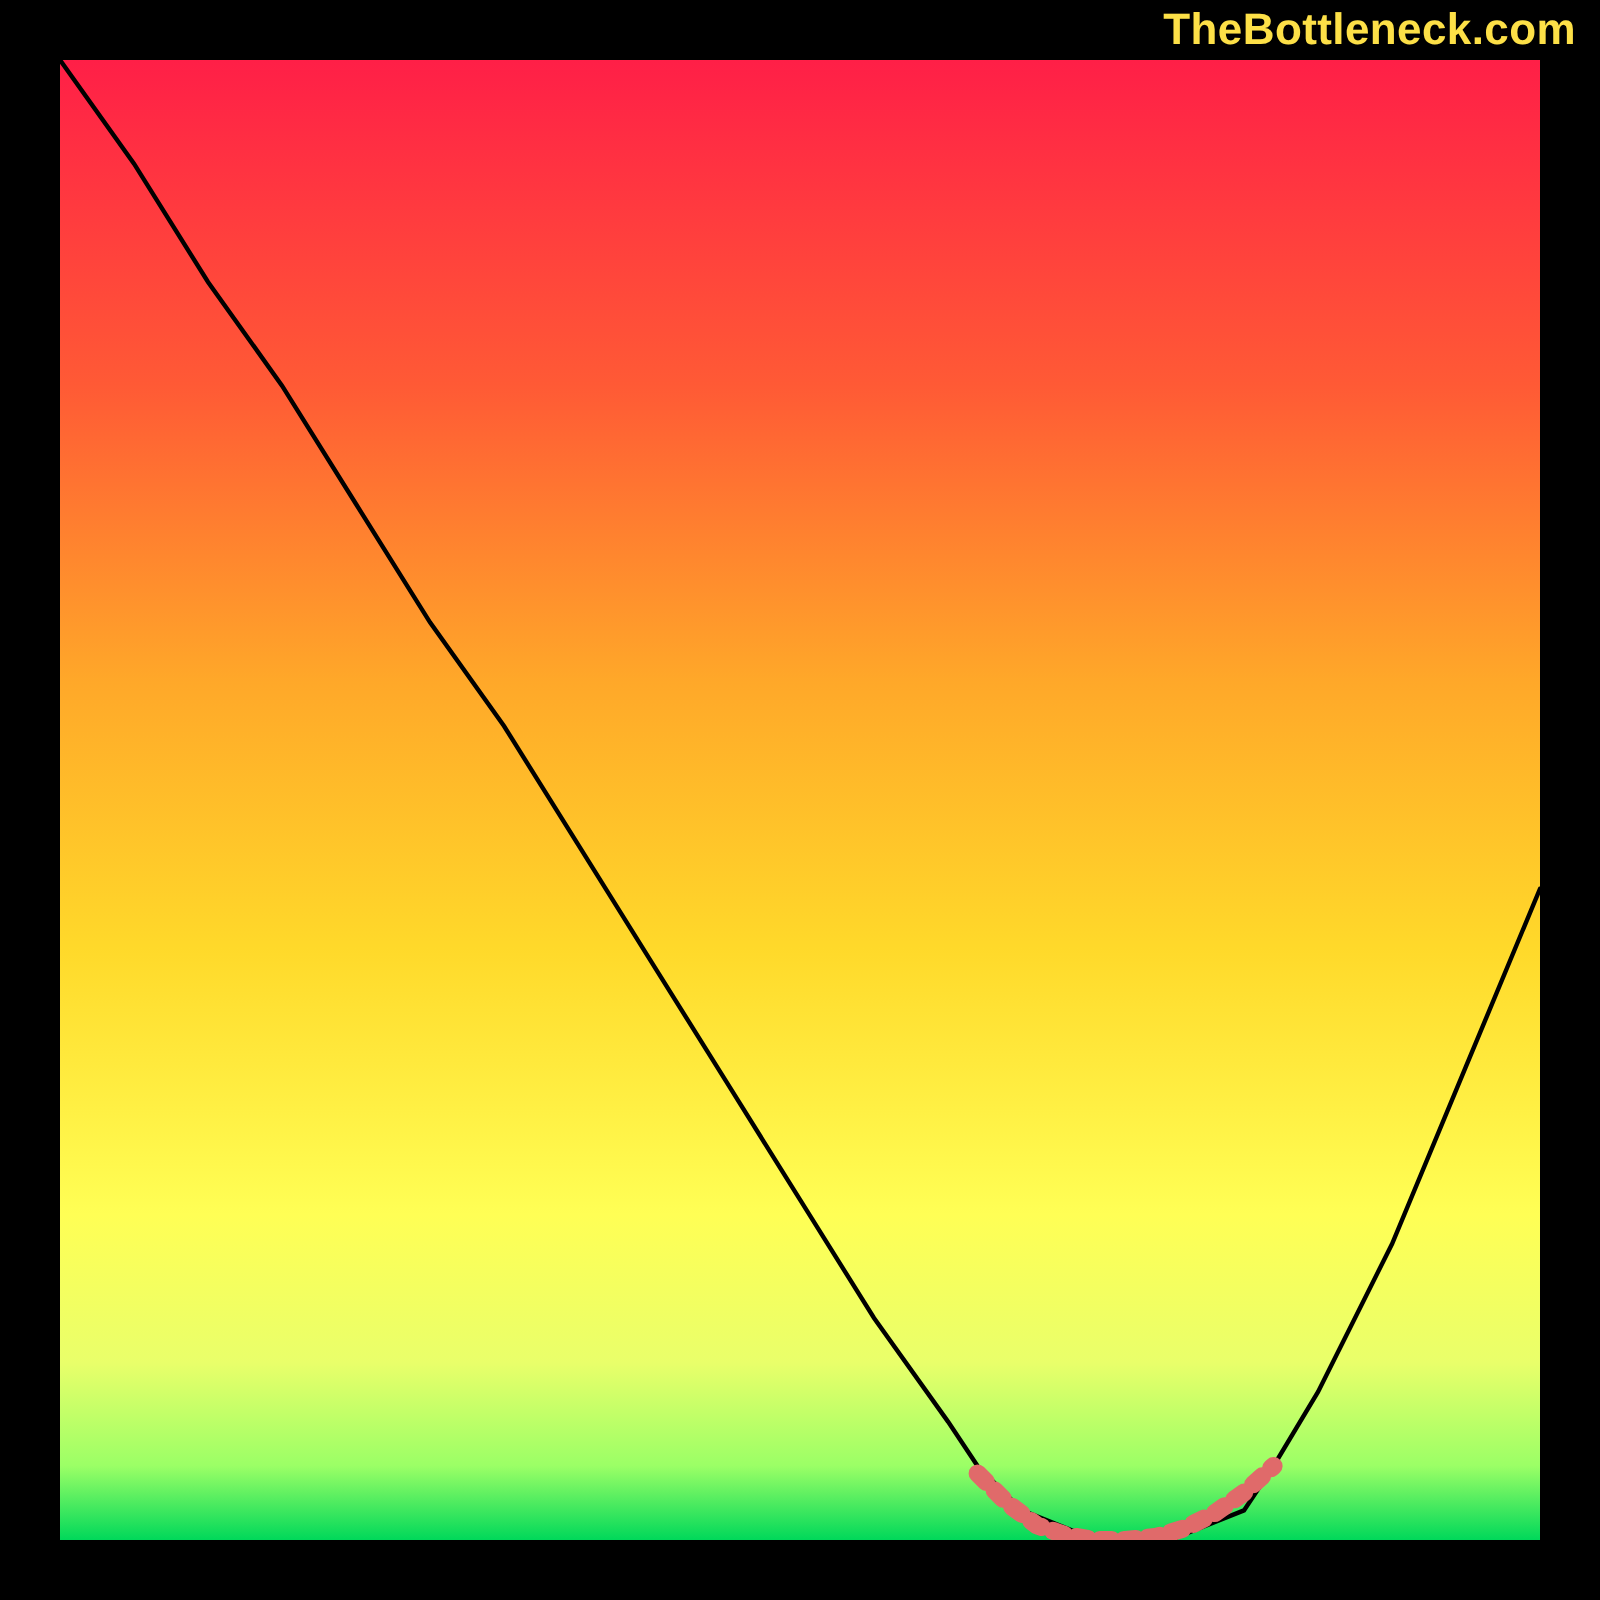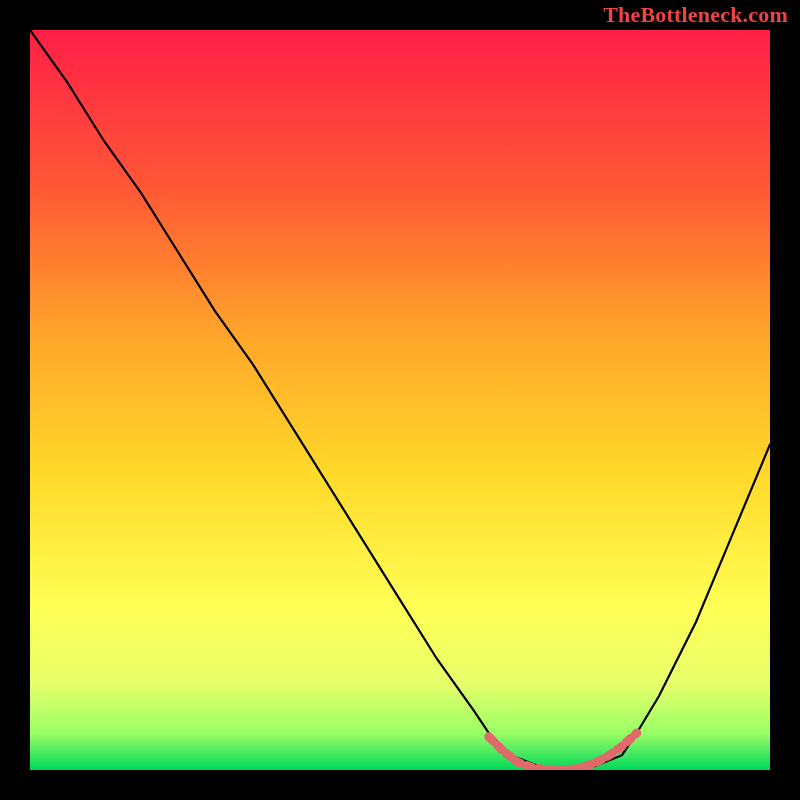--- a/index.html
+++ b/index.html
@@ -13,24 +13,24 @@
   .frame {
     position: relative;
     width: 800px;
     height: 800px;
     background: #000;
   }
   .watermark {
     position: absolute;
     top: 2px;
     right: 12px;
-    font-family: Liberation Serif, serif;
+    font-family: Liberation Sans, sans-serif;
     font-size: 22px;
     font-weight: bold;
-    color: #ef4444;
+    color: #fde047;
     letter-spacing: 0.2px;
     z-index: 5;
     text-align: center;
   }
   svg.plot {
     position: absolute;
     left: 30px;
     top: 30px;
     width: 740px;
     height: 740px;

